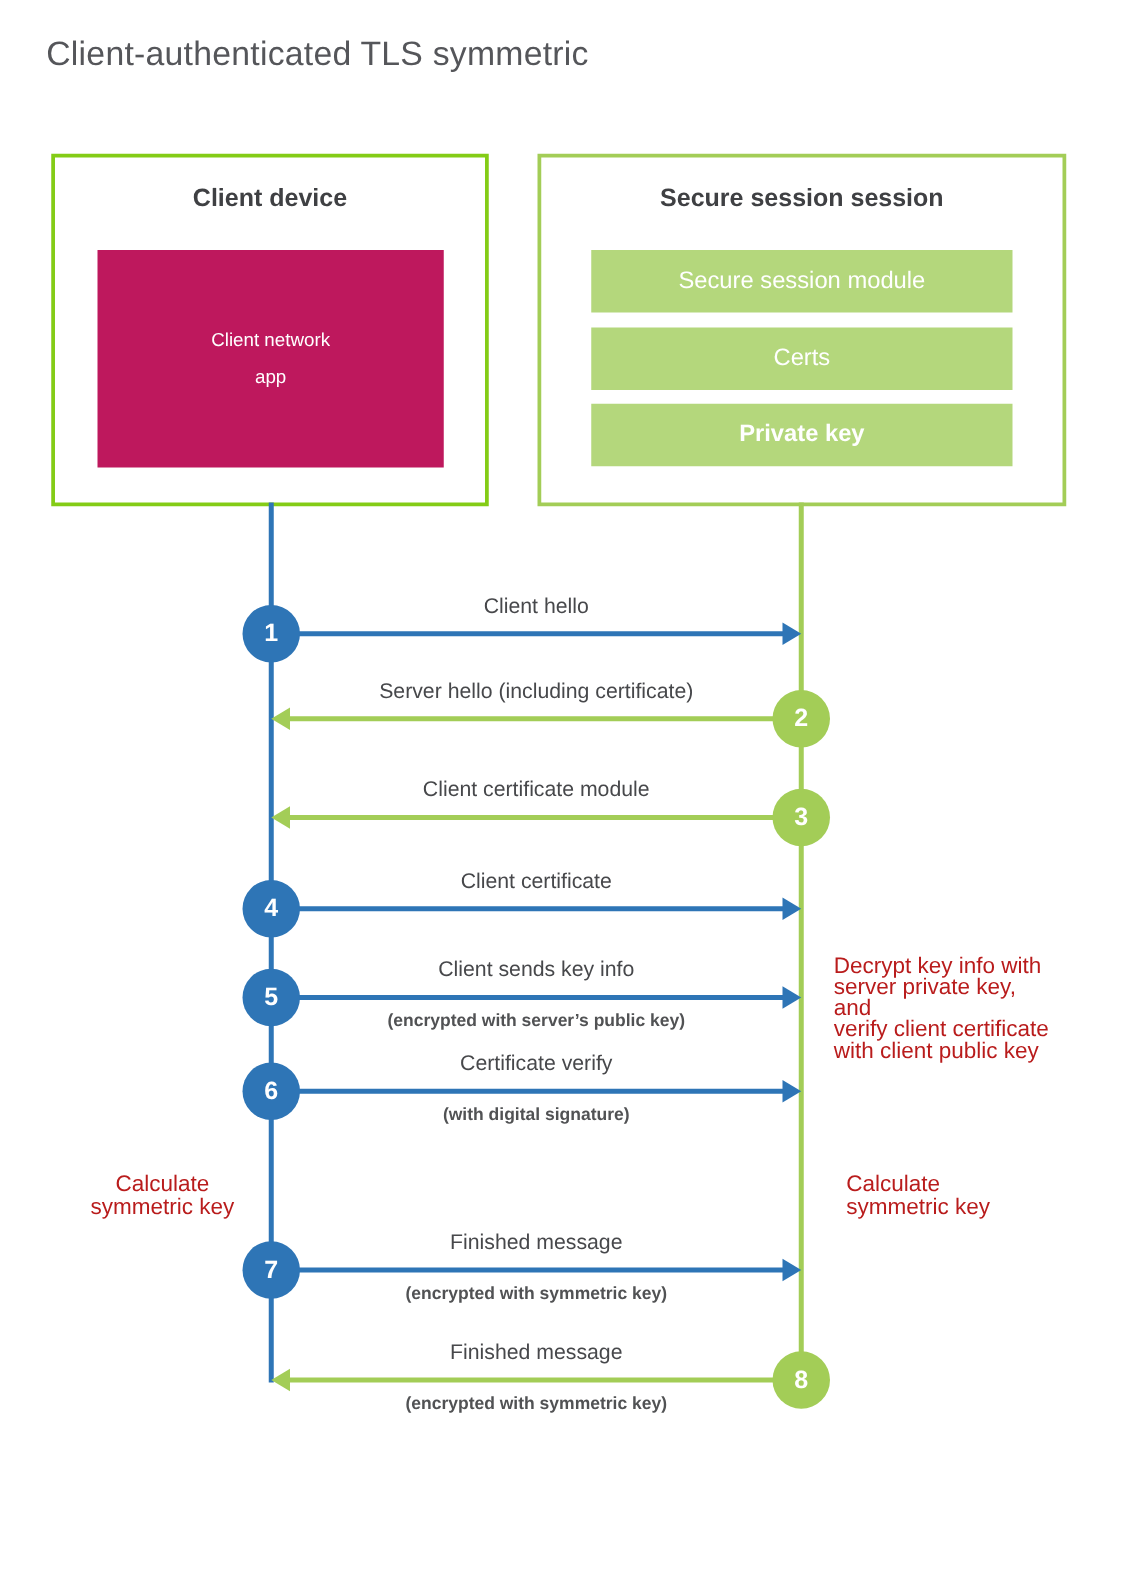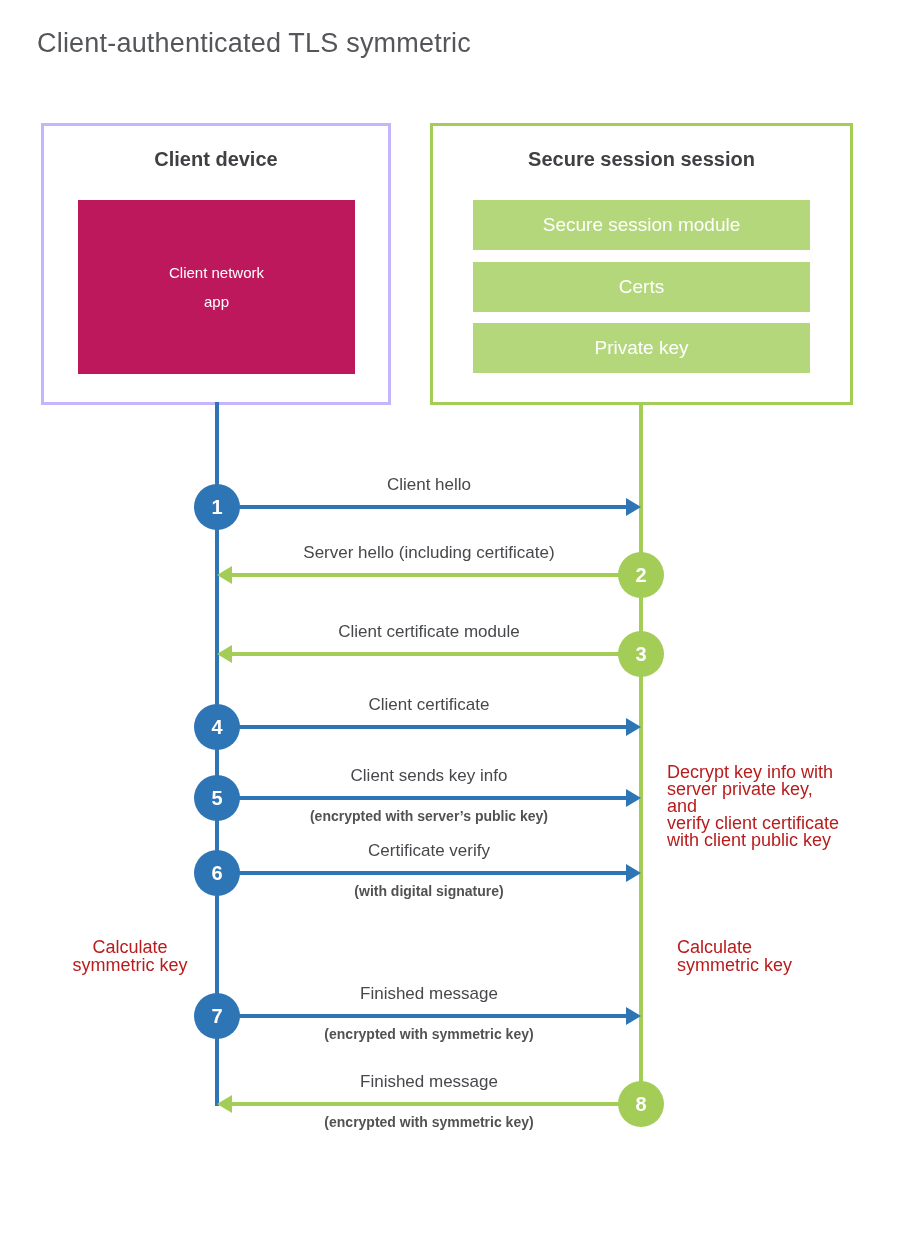--- a/index.html
+++ b/index.html
@@ -10,21 +10,21 @@
   .abs{position:absolute;}
 
   
   .page-title{
     left:37px;top:28px;font-size:27px;font-weight:300;color:#55565a;
     letter-spacing:.2px;
   }
 
   
   .actor-box{box-sizing:content-box;background:#fff;}
-  .client-box{left:41px;top:123px;width:344px;height:276px;border:3px solid #c4b5fd;}
+  .client-box{left:41px;top:123px;width:344px;height:276px;border:3px solid #84cc16;}
   .server-box{left:430px;top:123px;width:417px;height:276px;border:3px solid #a3cd57;}
   .actor-title{
     position:absolute;left:0;top:22px;width:100%;text-align:center;
     font-size:20px;font-weight:700;color:#3f4043;
   }
   .app-box{
     position:absolute;left:34px;top:74px;width:277px;height:174px;background:#be185d;
     display:flex;align-items:center;justify-content:center;text-align:center;
     color:#fff;font-size:15px;line-height:29px;white-space:pre-line;
   }
@@ -75,21 +75,21 @@
   <div class="abs actor-box client-box">
     <div class="actor-title">Client device</div>
     <div class="app-box">Client network
 app</div>
   </div>
 
   <div class="abs actor-box server-box">
     <div class="actor-title">Secure session session</div>
     <div class="module-bar" style="top:74px;">Secure session module</div>
     <div class="module-bar" style="top:136px;">Certs</div>
-    <div class="module-bar" style="top:197px;">Private key</div>
+    <div class="module-bar" style="top:197px;font-weight:bold;">Private key</div>
   </div>
 
   <div class="abs lifeline blue" style="left:215px;top:402px;height:704px;"></div>
   <div class="abs lifeline green" style="left:639px;top:402px;height:702px;"></div>
 
   <div class="abs msg-label" style="top:475px;">Client hello</div>
   <div class="abs arrow-line blue" style="left:217px;top:505px;width:411px;"></div>
   <div class="abs arrow-head right" style="left:626px;top:498px;"></div>
   <div class="abs circle blue" style="left:194px;top:484px;">1</div>
 

